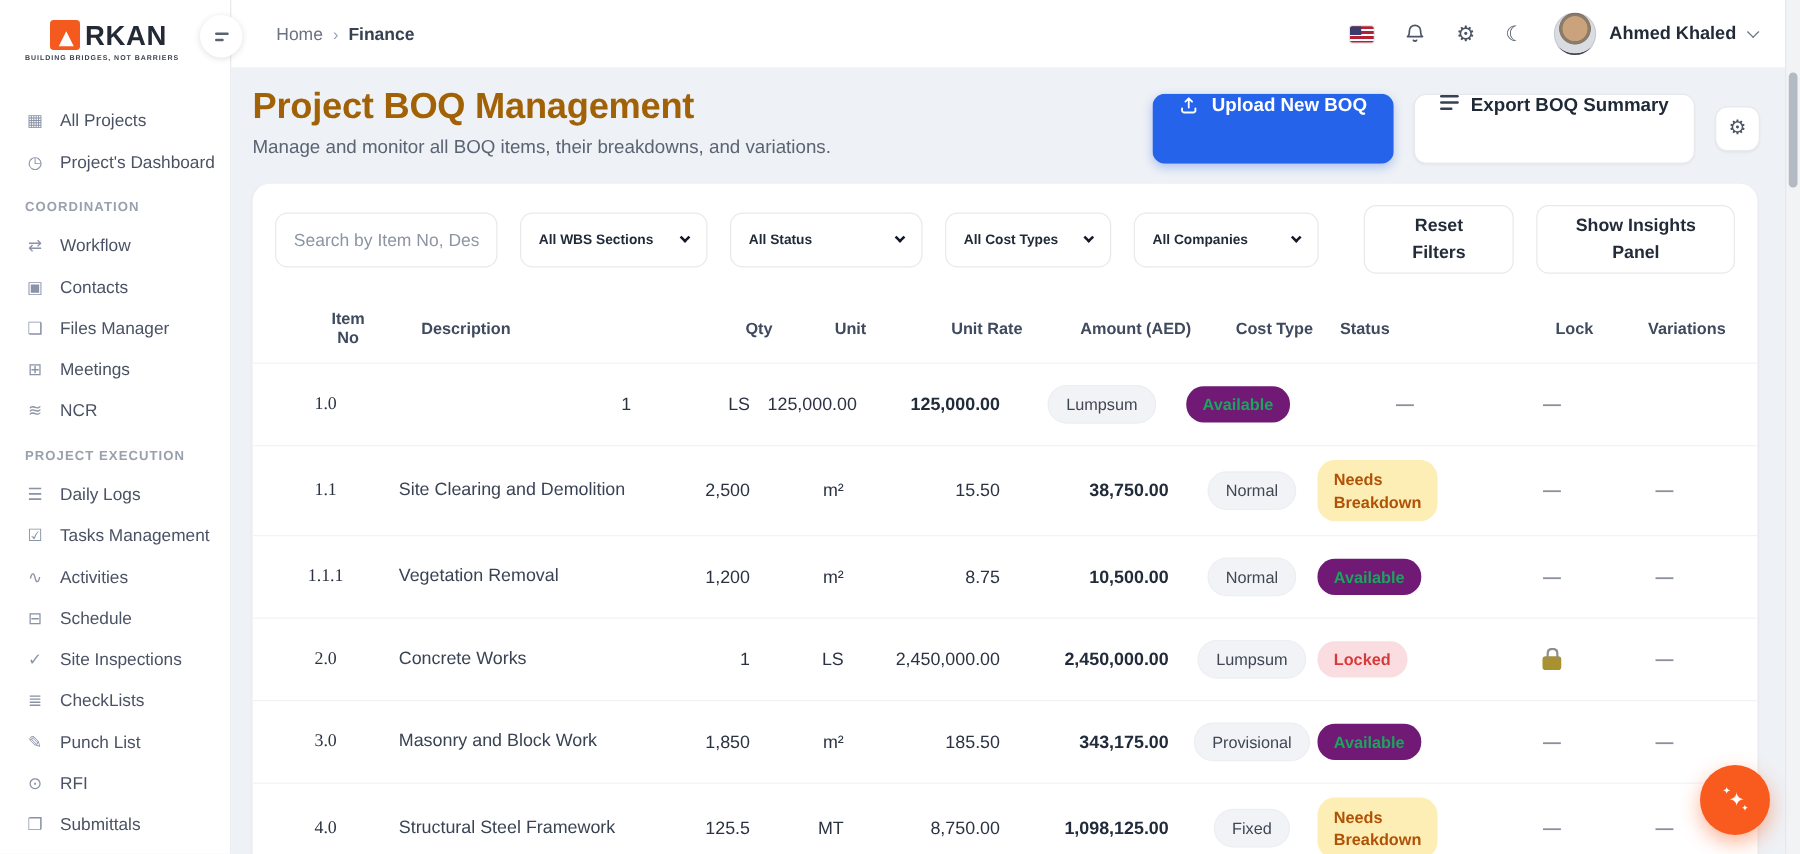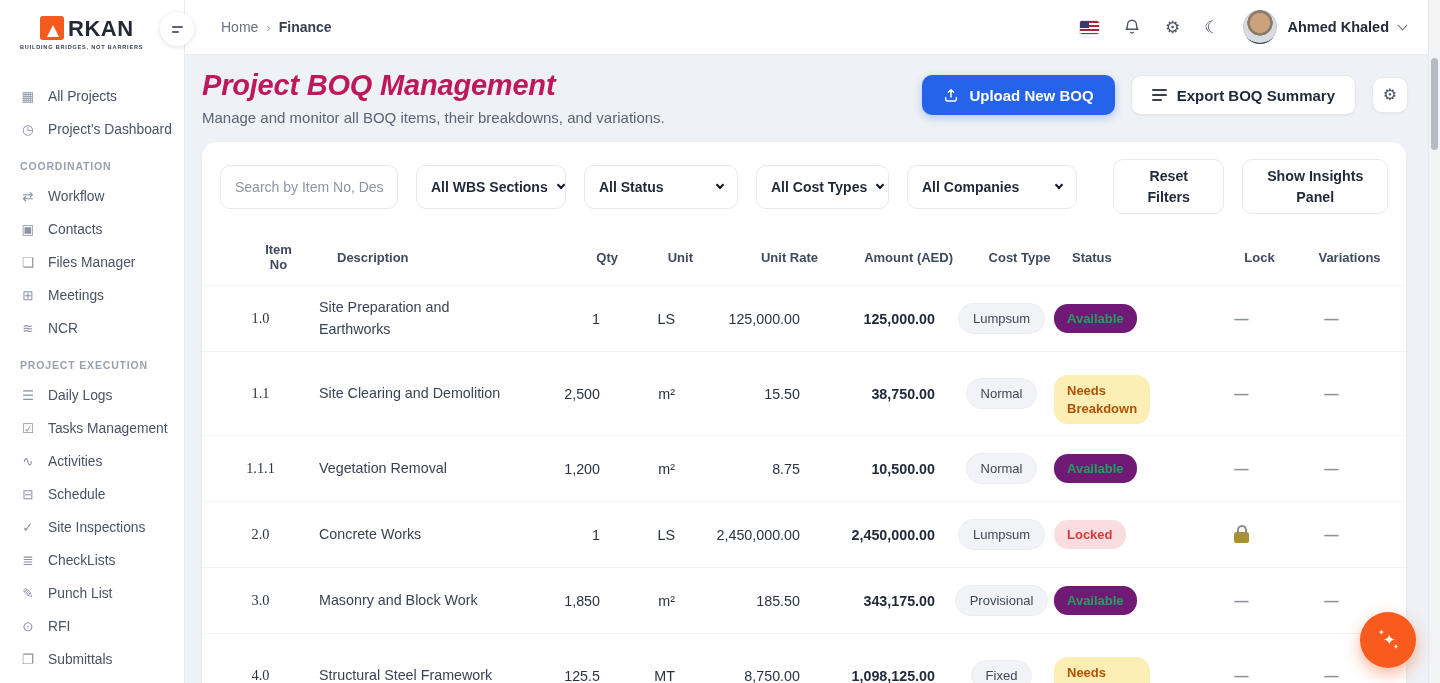--- a/index.html
+++ b/index.html
@@ -46,47 +46,47 @@
   .avatar { width:34px; height:34px; border-radius:50%;
     background:radial-gradient(circle at 50% 38%, #caa27b 0 36%, #8a7b6b 38% 46%, #d9dde2 48% 72%, #434a55 74%);
     box-shadow:inset 0 0 0 1px rgba(0,0,0,.08); }
   .user-name { font-size:14.5px; font-weight:700; color:#232b38; }
   .chev-down { width:7px; height:7px; border-right:1.8px solid #6b7280; border-bottom:1.8px solid #6b7280;
     transform:rotate(45deg); margin-top:-4px; }
 
   
   .main { position:absolute; left:185px; top:55px; width:1243px; height:628px; }
   .page-header { display:flex; align-items:flex-start; padding:14px 20px 16px 17px; }
-  .page-title { font-size:29px; font-weight:800; color:#be185d; letter-spacing:-0.2px;font-style:italic; }
+  .page-title { font-size:29px; font-weight:800; color:#a16207; letter-spacing:-0.2px; }
   .page-subtitle { font-size:15px; color:#5b6472; margin-top:7px; }
   .header-actions { margin-left:auto; display:flex; align-items:center; gap:16px; padding-top:6px; }
-  .btn { display:flex; align-items:center; gap:10px; height:40px; padding:0 20px; border-radius:10px;
+  .btn { display:flex; gap:10px; height:56px; padding:0 20px; border-radius:10px;
     font-size:15px; font-weight:600; cursor:pointer; border:1px solid transparent;
     font-family:"Liberation Sans", sans-serif; }
   .btn-primary { background:#2563eb; color:#ffffff; box-shadow:0 3px 8px rgba(37,99,235,.3); }
   .btn-white { background:#ffffff; color:#1f2937; border-color:#e7e9ed; box-shadow:0 1px 2px rgba(20,30,60,.05); }
   .btn-square { width:36px; height:36px; border-radius:10px; background:#ffffff; border:1px solid #e7e9ed;
     display:flex; align-items:center; justify-content:center; cursor:pointer; box-shadow:0 1px 2px rgba(20,30,60,.05); }
   .lines-icon { display:flex; flex-direction:column; gap:3px; }
   .lines-icon i { display:block; height:2px; background:#374151; border-radius:2px; }
   .lines-icon i:nth-child(1){ width:15px; } .lines-icon i:nth-child(2){ width:15px; } .lines-icon i:nth-child(3){ width:10px; }
 
   
   .card { margin:0 22px 0 17px; background:#ffffff; border-radius:14px; box-shadow:0 1px 3px rgba(20,30,60,.06);
     overflow:hidden; }
   .filters { display:flex; align-items:center; gap:18px; padding:17px 18px 15px 18px; }
   .search-input { width:178px; height:44px; border:1px solid #e7e9ed; border-radius:10px; padding:0 14px;
     font-size:14px; color:#1f2937; outline:none; font-family:"Liberation Sans", sans-serif; }
   .search-input::placeholder { color:#8d95a3; }
   .select { height:44px; border:1px solid #e7e9ed; border-radius:10px; background:#fff; display:flex;
     align-items:center; justify-content:space-between; padding:0 14px; cursor:pointer; gap:10px; }
-  .select-label { font-size:14px; font-weight:700; color:#1f2937; white-space:nowrap; }
+  .select-label { font-size:11px; font-weight:700; color:#1f2937; white-space:nowrap; }
   .select .chev { width:6px; height:6px; border-right:2px solid #111827; border-bottom:2px solid #111827;
     transform:rotate(45deg); margin-top:-3px; flex:none; }
-  .sel-wbs{ width:150px; } .sel-status{ width:154px; } .sel-cost{ width:133px; } .sel-comp{ width:170px; }
+  .sel-wbs{ width:150px; } .sel-status{ width:154px; } .sel-cost{ width:133px; } .sel-comp{ width:148px; }
   .filter-btn { height:55px; background:#fff; border:1px solid #e7e9ed; border-radius:10px; cursor:pointer;
     font-size:14.2px; font-weight:600; color:#232b3a; line-height:1.5; padding:6px 18px; text-align:center;
     font-family:"Liberation Sans", sans-serif; }
   .btn-reset { width:122px; margin-left:18px; }
   .btn-insights { width:161px; }
 
   
   .tgrid { display:grid; grid-template-columns:117px 200px 95px 75px 125px 135px 105px 140px 95px 85px;
     align-items:center; padding:0 18px; }
   .thead { height:56px; }
@@ -97,21 +97,21 @@
   .cell { font-size:14.3px; color:#2b3342; }
   .c-itemno { text-align:center;font-family:Liberation Serif, serif; }
   .c-desc { color:#3a4354; line-height:1.5; padding-right:14px; }
   .c-num { text-align:right; padding-right:14px; }
   .c-amount { font-weight:700; color:#222b3a; }
   .c-center { display:flex; justify-content:center; }
   .pill { background:#f2f3f6; border:1px solid #eceef2; color:#3f4754; border-radius:999px;
     padding:7px 14px; font-size:13px; white-space:nowrap; }
   .badge { border-radius:14px; padding:7px 13px; font-size:13px; font-weight:600; }
   .badge-available { background:#701a75; color:#1ca35e; white-space:nowrap; }
-  .badge-needs-breakdown { background:#fdeeb6; color:#b05206; max-width:96px; line-height:1.35;margin-top:12px; }
+  .badge-needs-breakdown { background:#fdeeb6; color:#b05206; max-width:96px; line-height:1.35; }
   .badge-locked { background:#fadde0; color:#d83a3a; white-space:nowrap; }
   .dash { color:#8a919c; font-weight:700; }
   .lock-icon { position:relative; width:15px; height:11px; background:#a8912e; border-radius:2.5px; margin-top:5px; }
   .lock-icon::before { content:""; position:absolute; top:-7px; left:2.5px; width:6px; height:8px;
     border:2px solid #8f8f89; border-bottom:none; border-radius:5px 5px 0 0; }
 
   
   .fab { position:absolute; left:1360px; top:612px; width:56px; height:56px; border-radius:50%;
     background:#f95a1d; border:none; cursor:pointer; box-shadow:0 6px 16px rgba(249,90,29,.45); z-index:10; }
   .fab .spark { position:absolute; color:#ffffff; }
@@ -298,21 +298,20 @@
         <div class="th th-right"><span>Unit Rate</span></div>
         <div class="th th-right"><span>Amount (AED)</span></div>
         <div class="th th-center"><span>Cost Type</span></div>
         <div class="th"><span>Status</span></div>
         <div class="th th-center"><span>Lock</span></div>
         <div class="th th-center"><span>Variations</span></div>
       </div>
     <div id="tbody">
         <div class="tgrid trow">
           <div class="cell c-itemno">1.0</div>
-          <div class="cell c-desc">Site Preparation and Earthworks</div>
           <div class="cell c-num">1</div>
           <div class="cell c-num">LS</div>
           <div class="cell c-num">125,000.00</div>
           <div class="cell c-num c-amount">125,000.00</div>
           <div class="cell c-center">
             <span class="pill">Lumpsum</span>
           </div>
           <div class="cell " style="display: flex;">
             <span class="badge badge-available">Available</span>
           </div>

